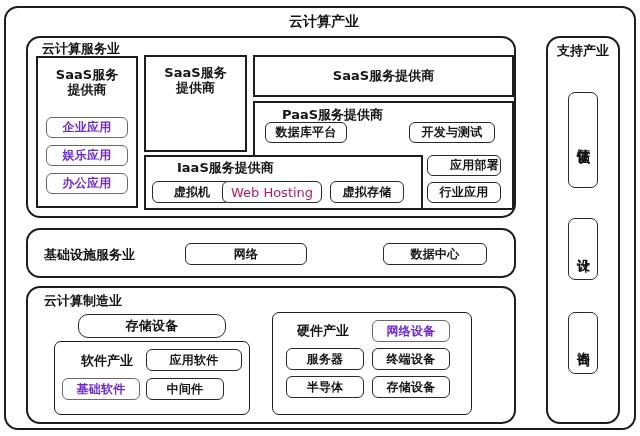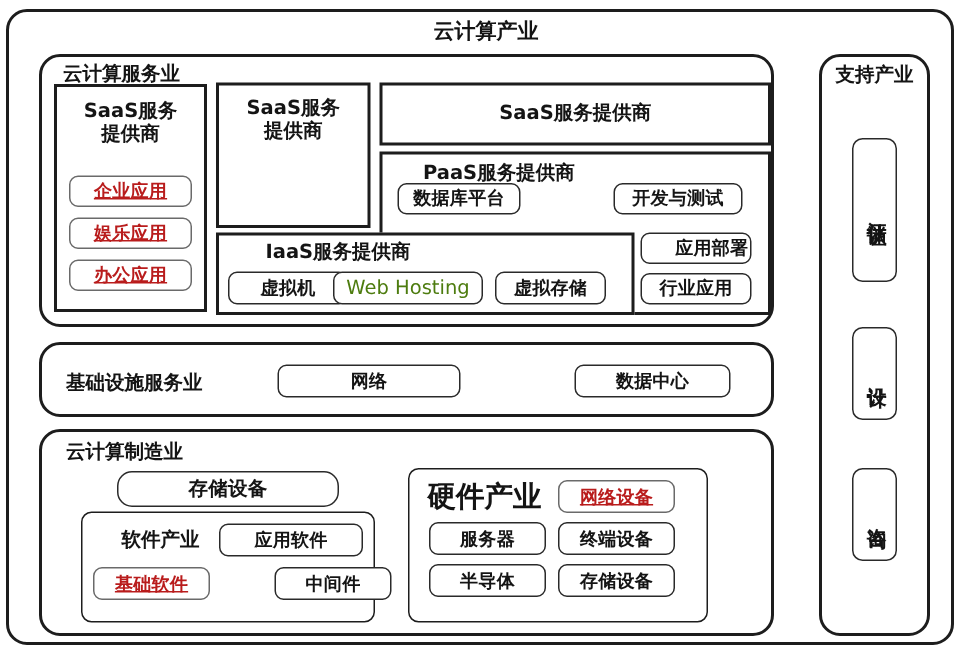--- a/index.html
+++ b/index.html
@@ -48,22 +48,22 @@
     border-radius: 6px;
     background: #ffffff;
     display: flex;
     align-items: center;
     justify-content: center;
     font-weight: bold;
     font-size: 12px;
     color: #141414;
     letter-spacing: .2px;
   }
-  .chip.muted { color: #b91c1c; border-color: #6a6a6a; font-weight: bold; text-decoration: underline; }
-  .chip.latin { font-weight: normal; color: #4d7c0f; letter-spacing: 0; font-size: 13px; }
+  .chip.muted { color: #6d28d9; border-color: #6a6a6a; font-weight: bold; }
+  .chip.latin { font-weight: normal; color: #be185d; letter-spacing: 0; font-size: 13px; }
 
   
   .sect-title {
     position: absolute;
     font-weight: bold;
     font-size: 13px;
     color: #141414;
     white-space: nowrap;
   }
 
@@ -116,21 +116,21 @@
   #infra-title { left: 44px; top: 246px; font-size: 13px; }
 
   
   #manu-box { left: 26px; top: 286px; width: 490px; height: 138px; }
   #manu-title { left: 44px; top: 292px; font-size: 13px; }
 
   #software-box { left: 54px; top: 341px; width: 196px; height: 74px; }
   #software-title { left: 64px; top: 350px; width: 86px; height: 22px; font-size: 13px; }
 
   #hardware-box { left: 272px; top: 312px; width: 200px; height: 103px; }
-  #hardware-title { left: 283px; top: 320px; width: 80px; height: 22px; font-size: 19px; }
+  #hardware-title { left: 283px; top: 320px; width: 80px; height: 22px; font-size: 13px; }
 
   
   #support-box { left: 546px; top: 36px; width: 74px; height: 388px; }
   #support-title { left: 546px; top: 40px; width: 74px; height: 22px; font-size: 13px; }
 </style>
 </head>
 <body>
 
 <div class="bx rnd" id="outer-frame"></div>
 <div class="lbl" id="diagram-title">云计算产业</div>
@@ -172,21 +172,21 @@
 
 <div class="bx rnd" id="manu-box"></div>
 <div class="sect-title" id="manu-title">云计算制造业</div>
 
 <div class="chip" style="left:78px; top:314px; width:148px; height:24px; border-radius:10px; font-size:13px;">存储设备</div>
 
 <div class="bx rnd-sm thin" id="software-box"></div>
 <div class="lbl" id="software-title">软件产业</div>
 <div class="chip" style="left:146px; top:349px; width:96px; height:22px;">应用软件</div>
 <div class="chip muted" style="left:62px; top:378px; width:78px; height:22px;">基础软件</div>
-<div class="chip" style="left:146px; top:378px; width:78px; height:22px;margin-left:37px;">中间件</div>
+<div class="chip" style="left:146px; top:378px; width:78px; height:22px;">中间件</div>
 
 <div class="bx rnd-sm thin" id="hardware-box"></div>
 <div class="lbl" id="hardware-title">硬件产业</div>
 <div class="chip muted" style="left:372px; top:320px; width:78px; height:22px;">网络设备</div>
 <div class="chip" style="left:286px; top:348px; width:78px; height:22px;">服务器</div>
 <div class="chip" style="left:372px; top:348px; width:78px; height:22px;">终端设备</div>
 <div class="chip" style="left:286px; top:376px; width:78px; height:22px;">半导体</div>
 <div class="chip" style="left:372px; top:376px; width:78px; height:22px;">存储设备</div>
 
 <div class="bx rnd" id="support-box"></div>

